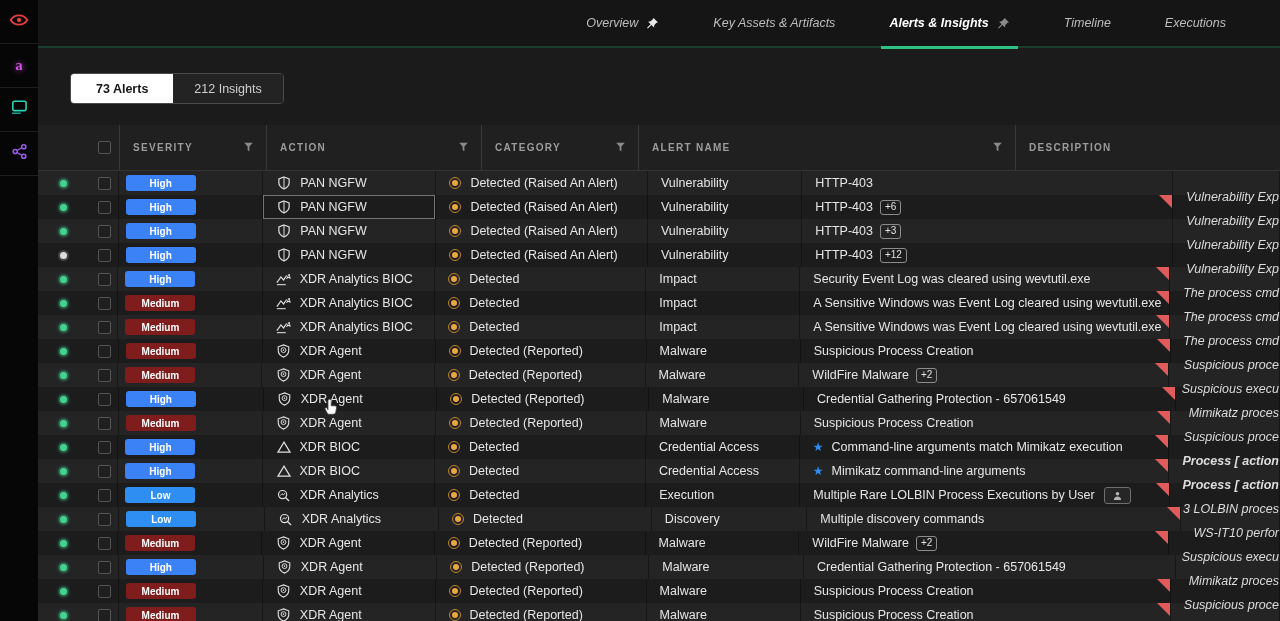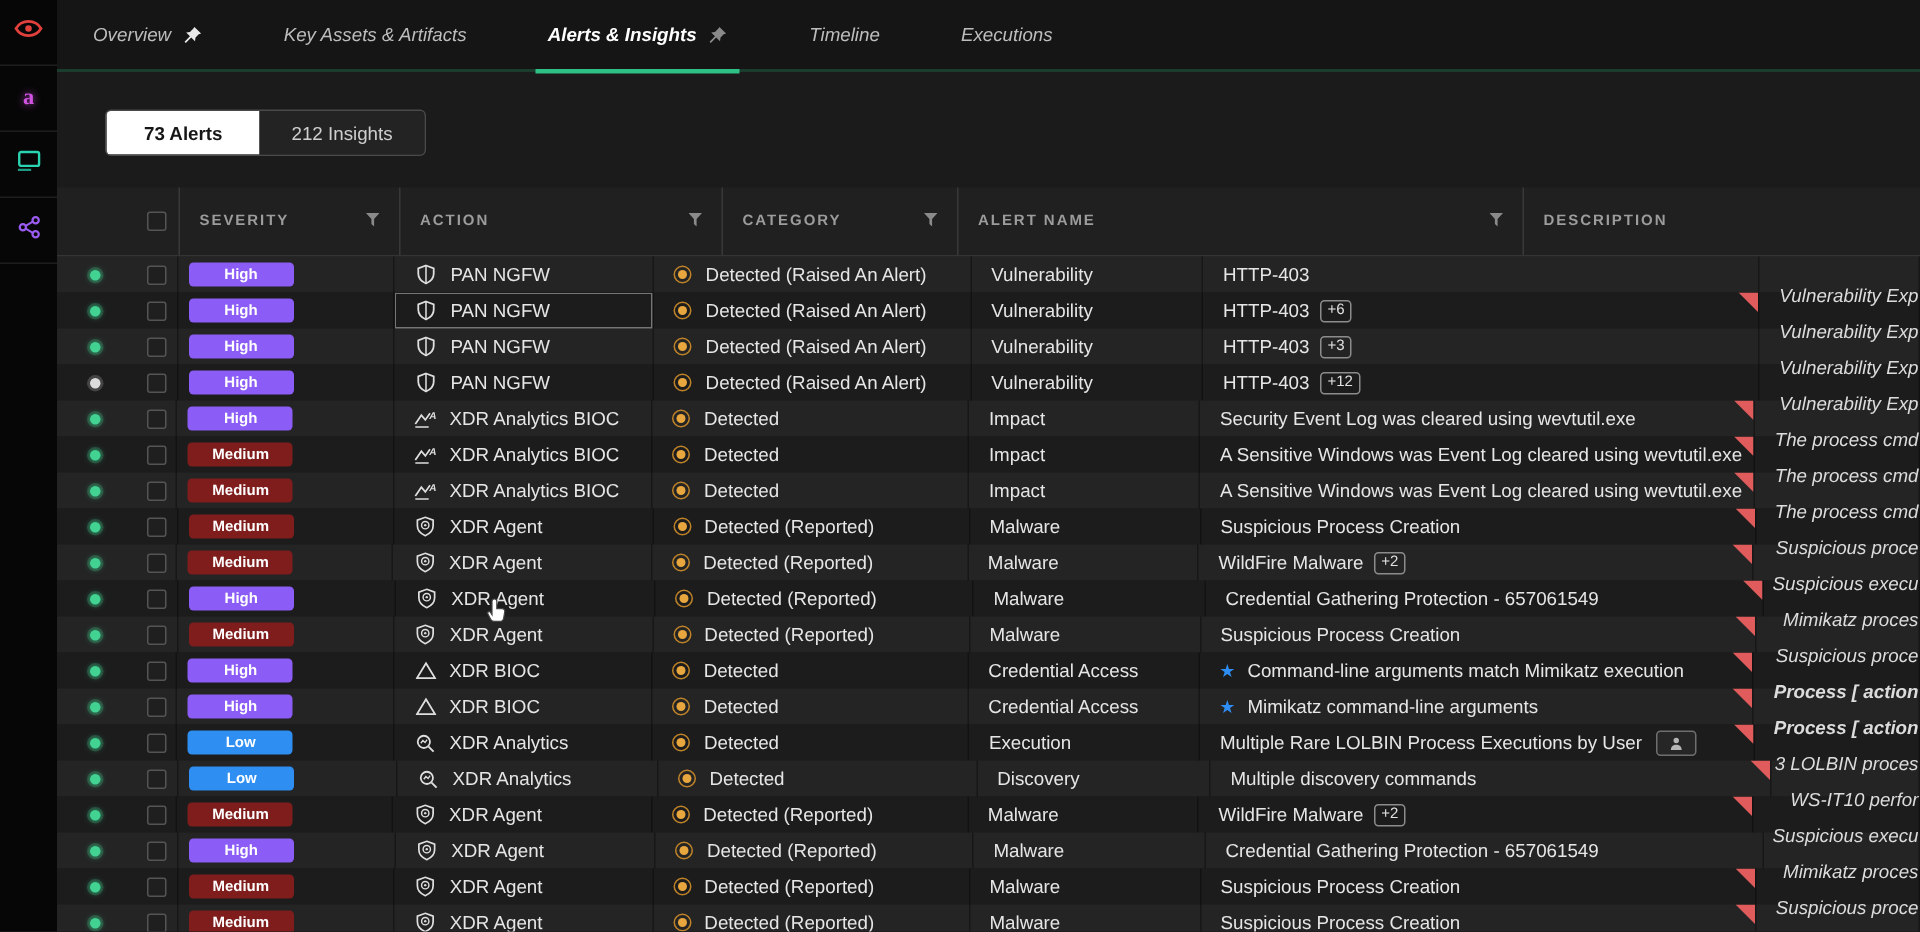--- a/index.html
+++ b/index.html
@@ -8,21 +8,21 @@
 
   
   .sidebar { position:absolute; left:0; top:0; width:38px; height:621px; background:#060606; z-index:6; }
   .sb-item { width:38px; height:44px; display:flex; align-items:center; justify-content:center;
     border-bottom:1px solid #1e1e1e; cursor:pointer; }
   .sb-a { color:#cf52e0; font-weight:bold; font-size:15px; text-shadow:0 0 6px rgba(207,82,224,.8);
     font-family:"Liberation Serif", serif; }
 
   
   .topnav { position:absolute; left:38px; top:0; right:0; height:48px; background:#151515;
-    border-bottom:2px solid #1b3d2e; display:flex; align-items:center; padding-left:24px; z-index:5; }
+    border-bottom:2px solid #1b3d2e; display:flex; align-items:center; z-index:5;justify-content:flex-end; }
   .tab { position:relative; height:48px; display:flex; align-items:center; gap:8px; margin-right:54px;
     font-style:italic; font-size:12.5px; color:#bdbdbd; cursor:pointer; white-space:nowrap; }
   .tab.active { color:#ffffff; font-weight:bold; }
   .tab.active::after { content:""; position:absolute; left:-8px; right:-8px; bottom:-2px; height:3px; background:#2ec185; }
   .pin { width:13px; height:13px; display:inline-flex; }
 
   
   .subheader { position:absolute; left:38px; top:50px; right:0; height:75px; background:#1b1b1b; }
   .toggle { position:absolute; left:32px; top:23px; height:31px; display:flex; border:1px solid #4a4a4a;
     border-radius:4px; overflow:hidden; }
@@ -59,21 +59,21 @@
 
   .dot { width:7px; height:7px; border-radius:50%; margin-left:22px; flex:none; }
   .dot.green { background:#42d392; box-shadow:0 0 0 2px rgba(66,211,146,.22), 0 0 5px rgba(66,211,146,.7); }
   .dot.gray  { background:#dcdcdc; box-shadow:0 0 0 2px rgba(255,255,255,.18); }
   .checkbox { width:13px; height:13px; border:1px solid #545454; border-radius:2px; background:#1f1f1f;
     margin-left:31px; flex:none; cursor:pointer; }
   .thead .checkbox { margin-left:60px; }
 
   .badge { margin-left:7px; width:70px; height:16px; border-radius:3px; display:flex; align-items:center;
     justify-content:center; font-size:10px; font-weight:bold; color:#fff; }
-  .sev-high   { background:#8b5cf6;text-align:right; }
+  .sev-high   { background:#3b82f6;text-align:right; }
   .sev-medium { background:#7f1d1d; }
   .sev-low    { background:#2e8ef2; }
 
   .src-icon { margin-left:13px; margin-right:8px; width:16px; display:flex; justify-content:center; flex:none; color:#e2e2e2; }
   .td.outlined { box-shadow:inset 0 0 0 1px #757575; }
 
   .det { width:12px; height:12px; border:1.5px solid #c08428; border-radius:50%; margin-left:13px; margin-right:9px;
     position:relative; flex:none; }
   .det::after { content:""; position:absolute; inset:2px; border-radius:50%; background:#e8a63e; }
 

